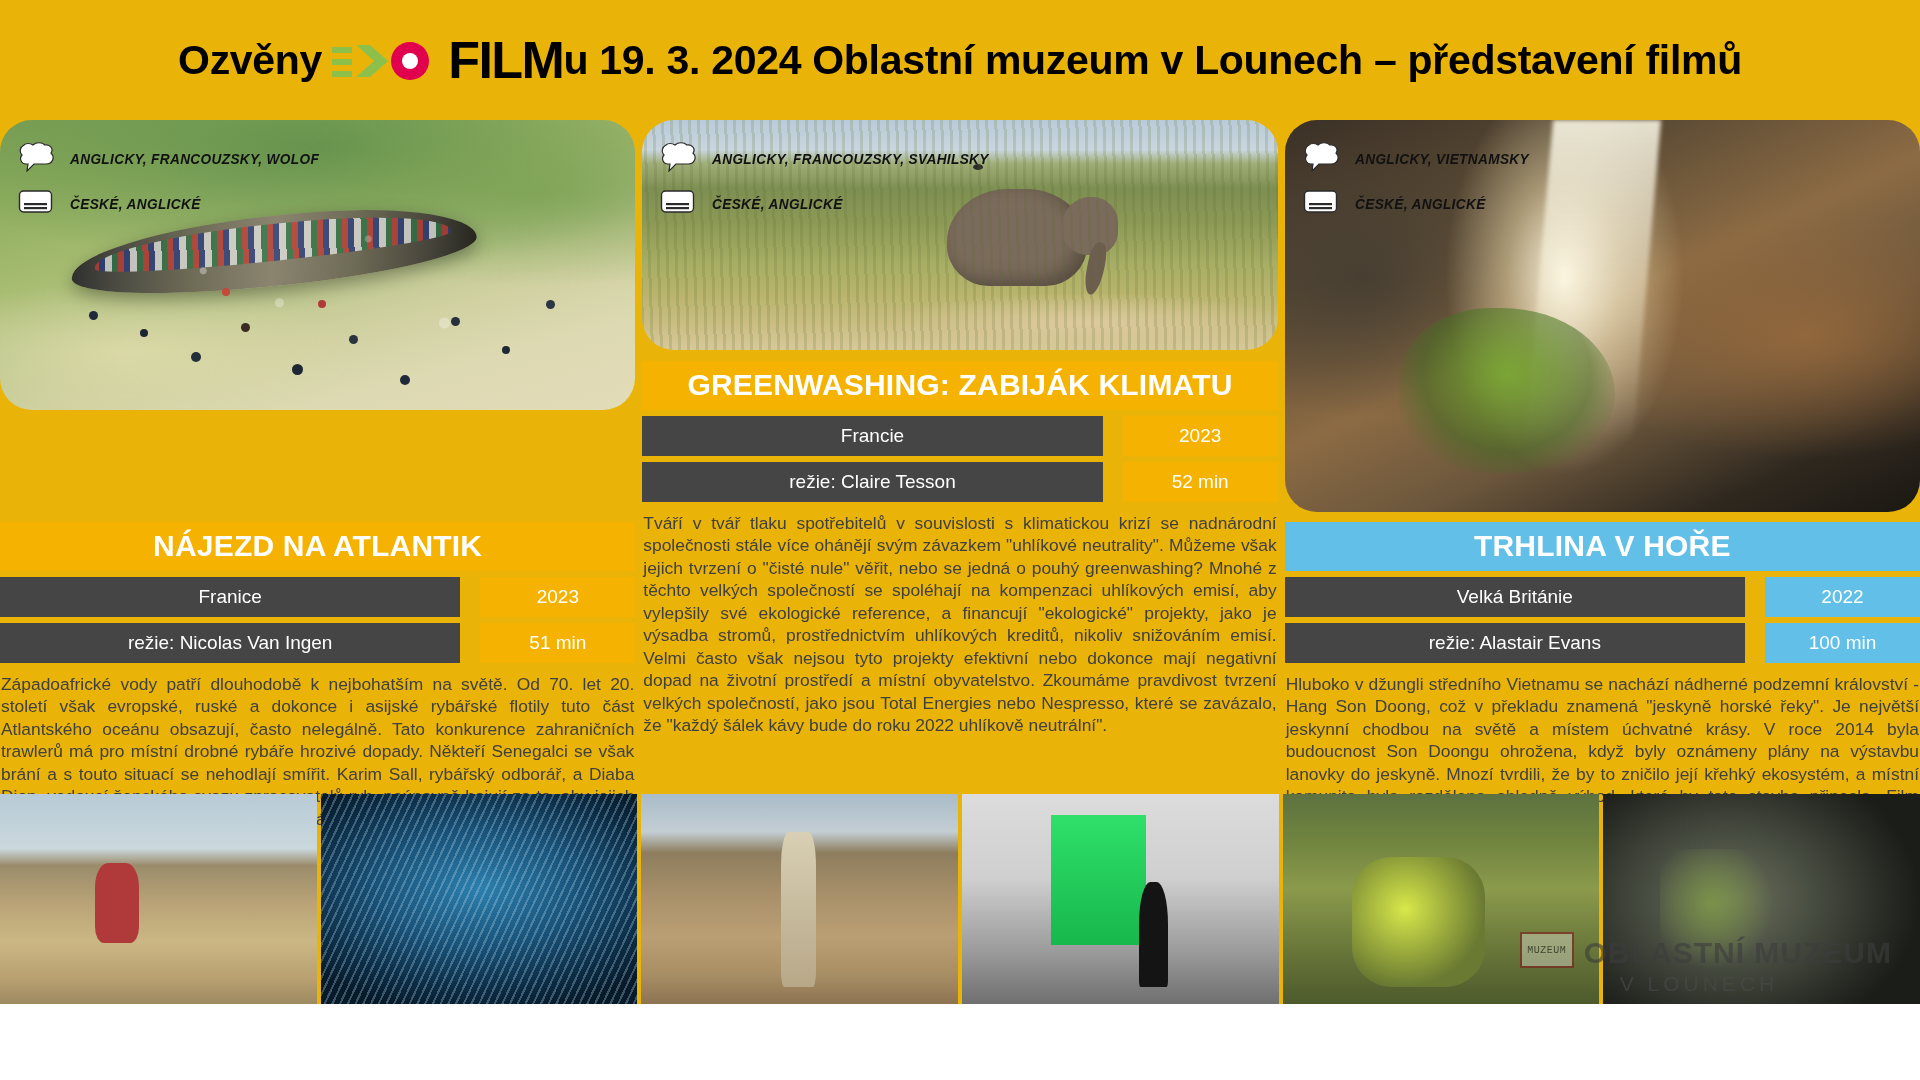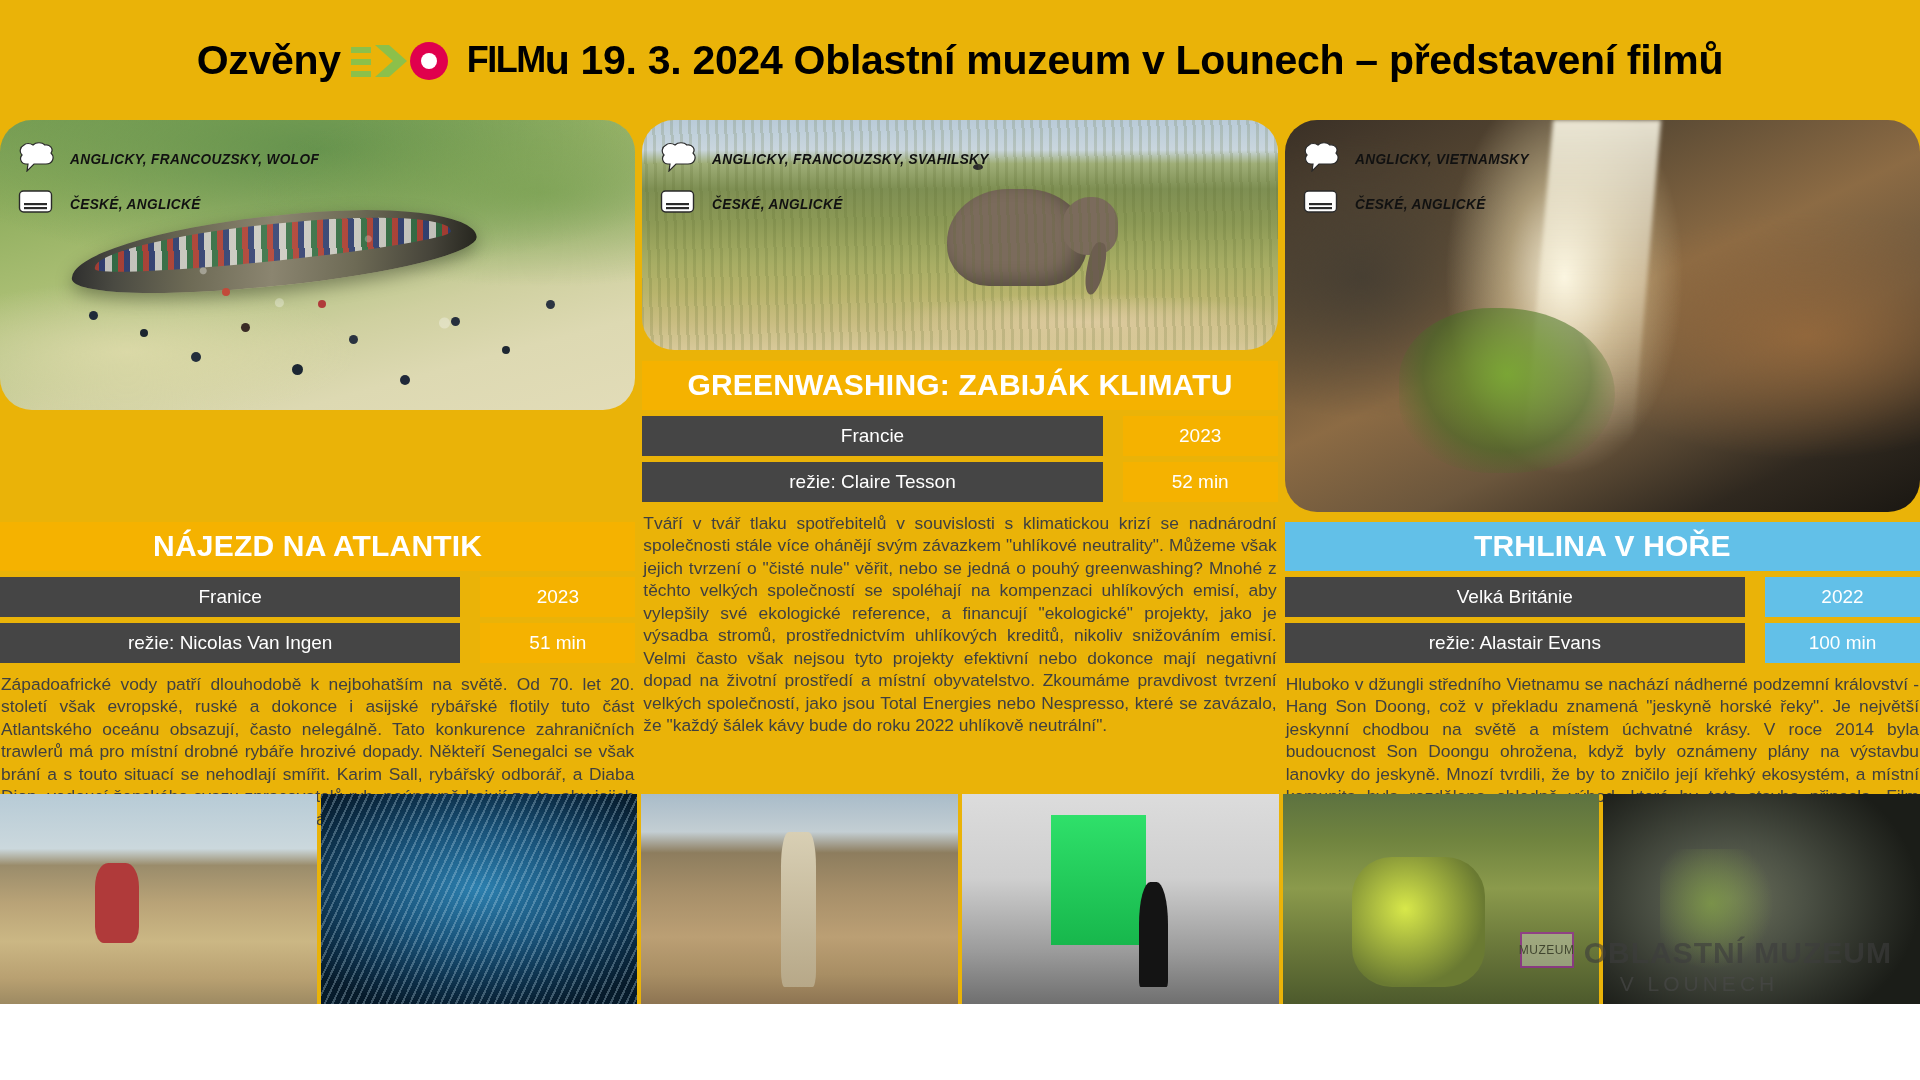--- a/index.html
+++ b/index.html
@@ -36,21 +36,21 @@
   .hdr-text { font-weight: bold; }
   .logo-mark {
     display: inline-flex;
     align-items: center;
     margin: 0 2px 0 10px;
     position: relative;
     top: 2px;
   }
   .logo-svg { display: block; }
   .logo-film {
-    font-size: 36px;
+    font-size: 52px;
     font-weight: bold;
     letter-spacing: -1.5px;
     color: #000;
     margin-left: -2px;
   }
 
   
   .cols {
     position: absolute;
     top: 120px; left: 0;
@@ -257,25 +257,26 @@
   .museum-logo {
     position:absolute;
     right: 28px; bottom: 8px;
     z-index: 9;
     text-align:left;
     opacity:0.62;
   }
   .museum-top { display:flex; align-items:flex-end; }
   .museum-badge {
     width: 54px; height: 36px;
-    border: 2px solid #a21caf;
+    border: 2px solid #7f1d1d;
     background: rgba(255,255,255,0.55);
     display:flex; align-items:center; justify-content:center;
-    font-size:12px; color:#2a2a2a; letter-spacing:0.5px;
+    font-size:10px; color:#2a2a2a; letter-spacing:0.5px;
     margin-right: 10px;
+    font-family: Liberation Mono, monospace;
   }
   .museum-name { font-size: 30px; font-weight:bold; color:#3d3d3d; letter-spacing:1px; line-height:1; }
   .museum-sub { font-size: 21px; color:#4a4a4a; letter-spacing:4px; margin-top:4px; margin-left:100px; }
 </style>
 </head>
 <body>
 
 <div class="page">
 
   <div class="header">

